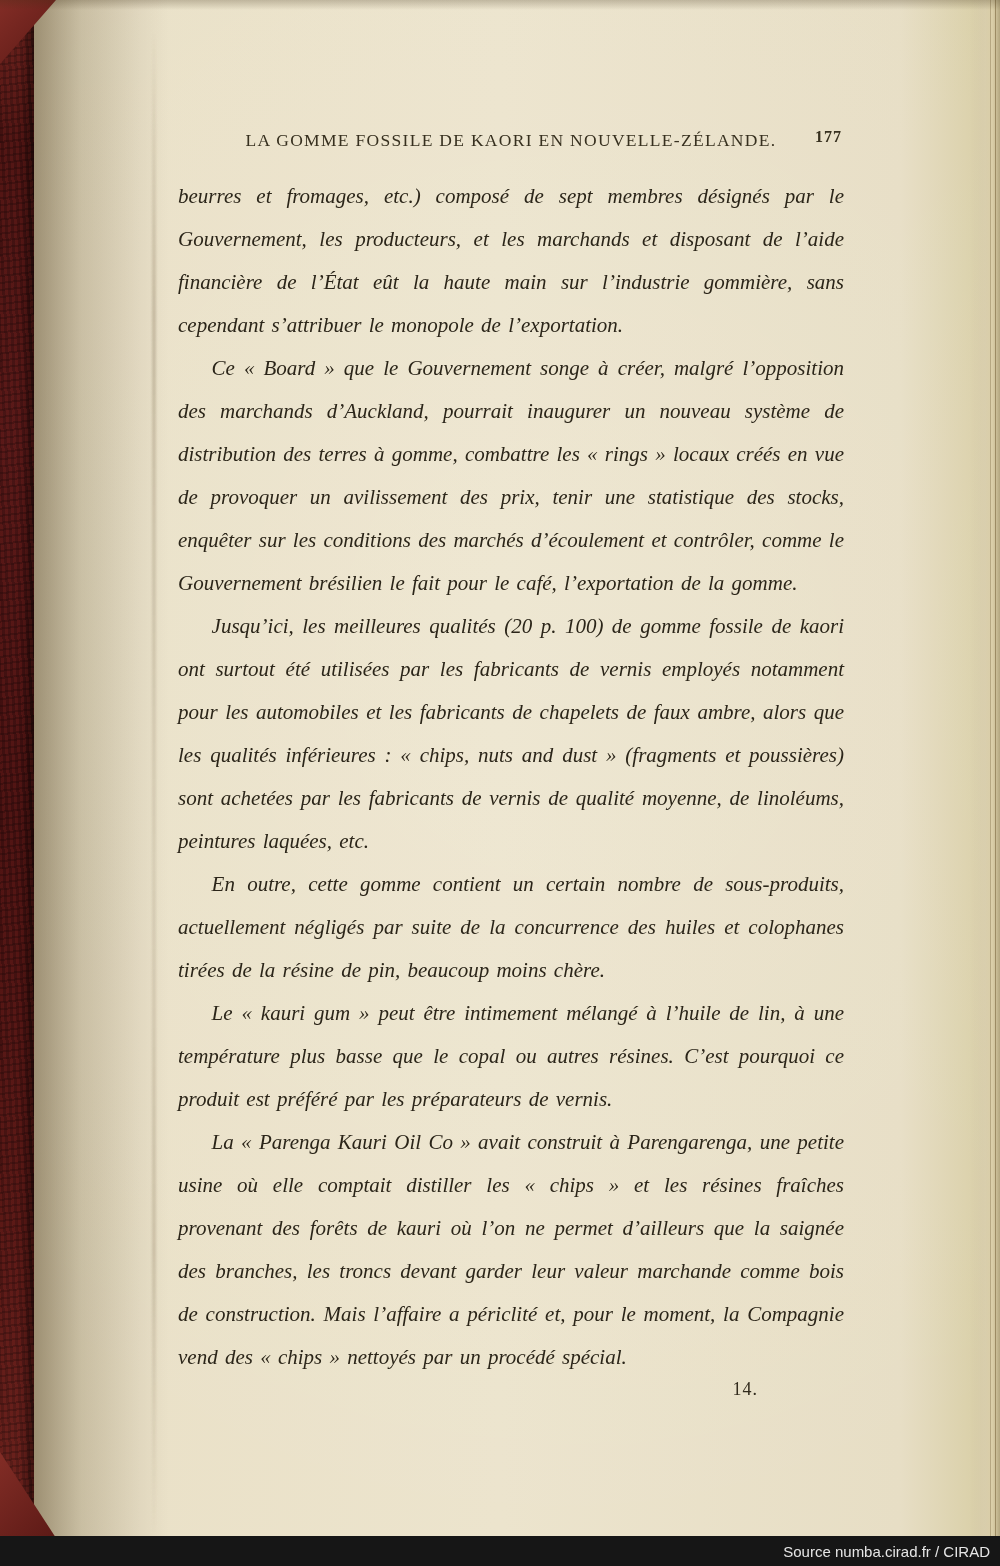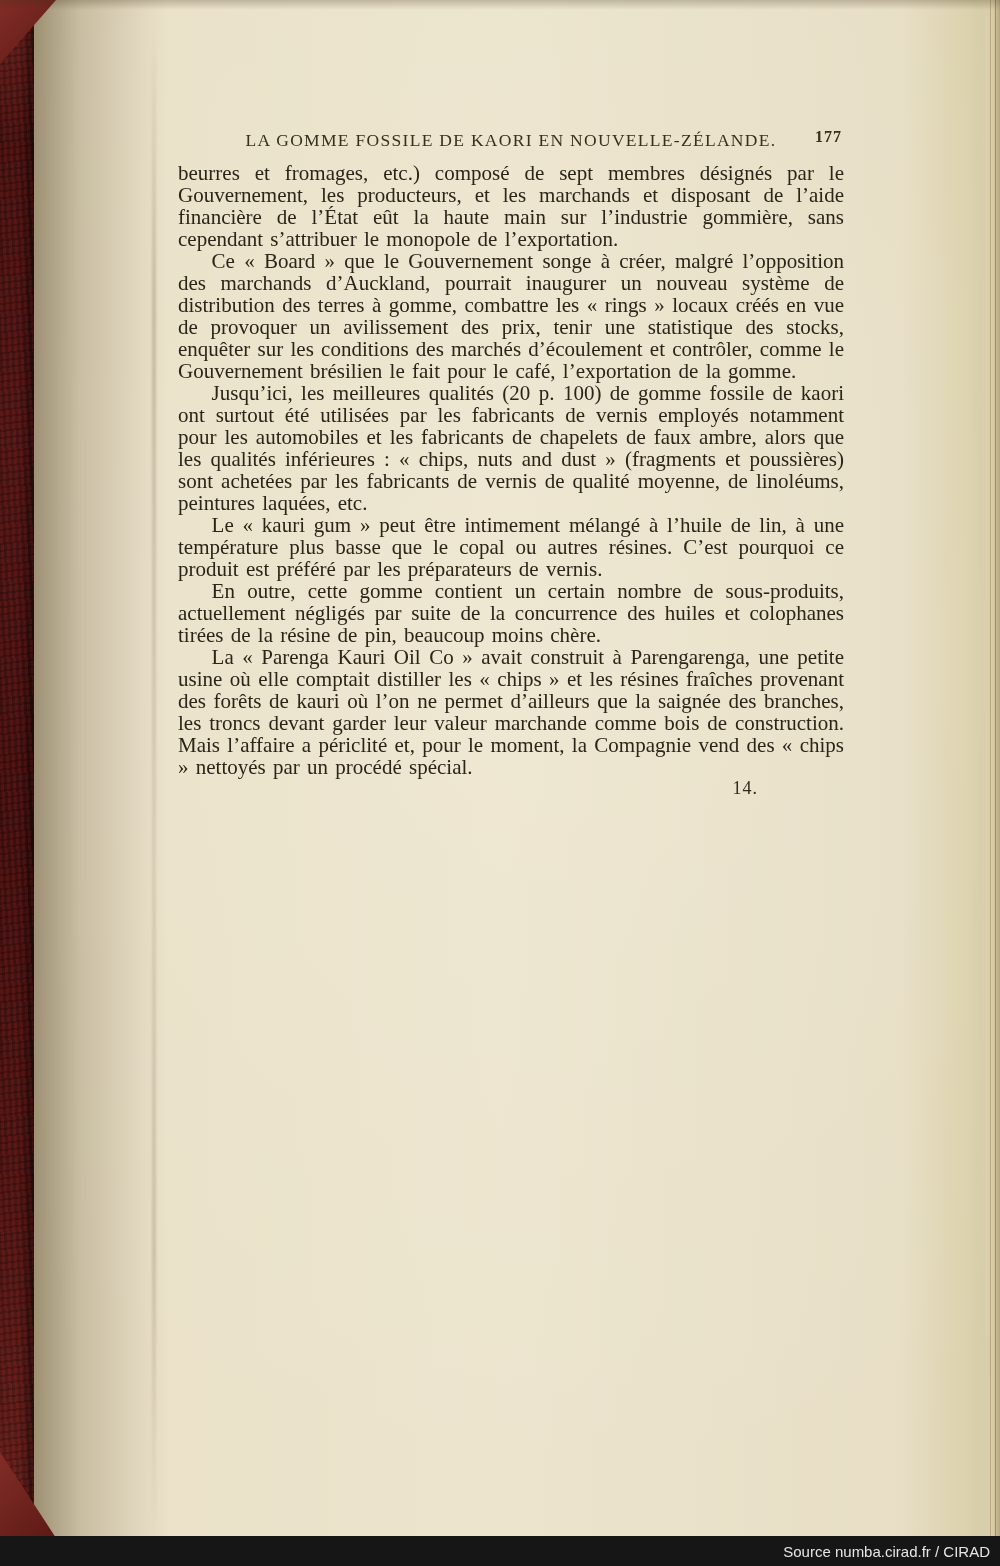--- a/index.html
+++ b/index.html
@@ -85,23 +85,25 @@
   }
   .head-title {
     position: absolute; left: 50%; top: 2px; transform: translateX(-50%);
     white-space: nowrap; font-weight: 500;
   }
   .folio {
     position: absolute; right: 2px; top: 0;
     font-size: 16px; font-weight: 700; letter-spacing: 1px;
   }
   .body-text {
-    font-size: 21px; line-height: 22px;
+    margin-top: 13px;
+    font-size: 21px; line-height: 43px;
     text-align: justify;
     word-spacing: 2px;
+    font-style: italic;
   }
   .body-text p { text-indent: 1.6em; }
   .body-text p.noindent { text-indent: 0; }
 
   .signature {
     padding-right: 86px;
     text-align: right; font-size: 18px; letter-spacing: 1px;
     color: #322b1d;
   }
 
@@ -132,22 +134,22 @@
 
     <header class="running-head">
       <span class="head-title">LA GOMME FOSSILE DE KAORI EN NOUVELLE-ZÉLANDE.</span>
       <span class="folio">177</span>
     </header>
 
     <div class="body-text">
       <p class="noindent">beurres et fromages, etc.) composé de sept membres désignés par le Gouvernement, les producteurs, et les marchands et disposant de l’aide financière de l’État eût la haute main sur l’industrie gommière, sans cependant s’attribuer le monopole de l’exportation.</p>
       <p>Ce « Board » que le Gouvernement songe à créer, malgré l’opposition des marchands d’Auckland, pourrait inaugurer un nouveau système de distribution des terres à gomme, combattre les « rings » locaux créés en vue de provoquer un avilissement des prix, tenir une statistique des stocks, enquêter sur les conditions des marchés d’écoulement et contrôler, comme le Gouvernement brésilien le fait pour le café, l’exportation de la gomme.</p>
       <p>Jusqu’ici, les meilleures qualités (20 p. 100) de gomme fossile de kaori ont surtout été utilisées par les fabricants de vernis employés notamment pour les automobiles et les fabricants de chapelets de faux ambre, alors que les qualités inférieures : « chips, nuts and dust » (fragments et poussières) sont achetées par les fabricants de vernis de qualité moyenne, de linoléums, peintures laquées, etc.</p>
+      <p>En outre, cette gomme contient un certain nombre de sous-produits, actuellement négligés par suite de la concurrence des huiles et colophanes tirées de la résine de pin, beaucoup moins chère.</p>
       <p>Le « kauri gum » peut être intimement mélangé à l’huile de lin, à une température plus basse que le copal ou autres résines. C’est pourquoi ce produit est préféré par les préparateurs de vernis.</p>
-      <p>En outre, cette gomme contient un certain nombre de sous-produits, actuellement négligés par suite de la concurrence des huiles et colophanes tirées de la résine de pin, beaucoup moins chère.</p>
       <p>La « Parenga Kauri Oil Co » avait construit à Parengarenga, une petite usine où elle comptait distiller les « chips » et les résines fraîches provenant des forêts de kauri où l’on ne permet d’ailleurs que la saignée des branches, les troncs devant garder leur valeur marchande comme bois de construction. Mais l’affaire a périclité et, pour le moment, la Compagnie vend des « chips » nettoyés par un procédé spécial.</p>
     </div>
 
     <div class="signature">14.</div>
 
   </div>
 
   <div class="footer-bar">
     <span>Source numba.cirad.fr / CIRAD</span>
   </div>

